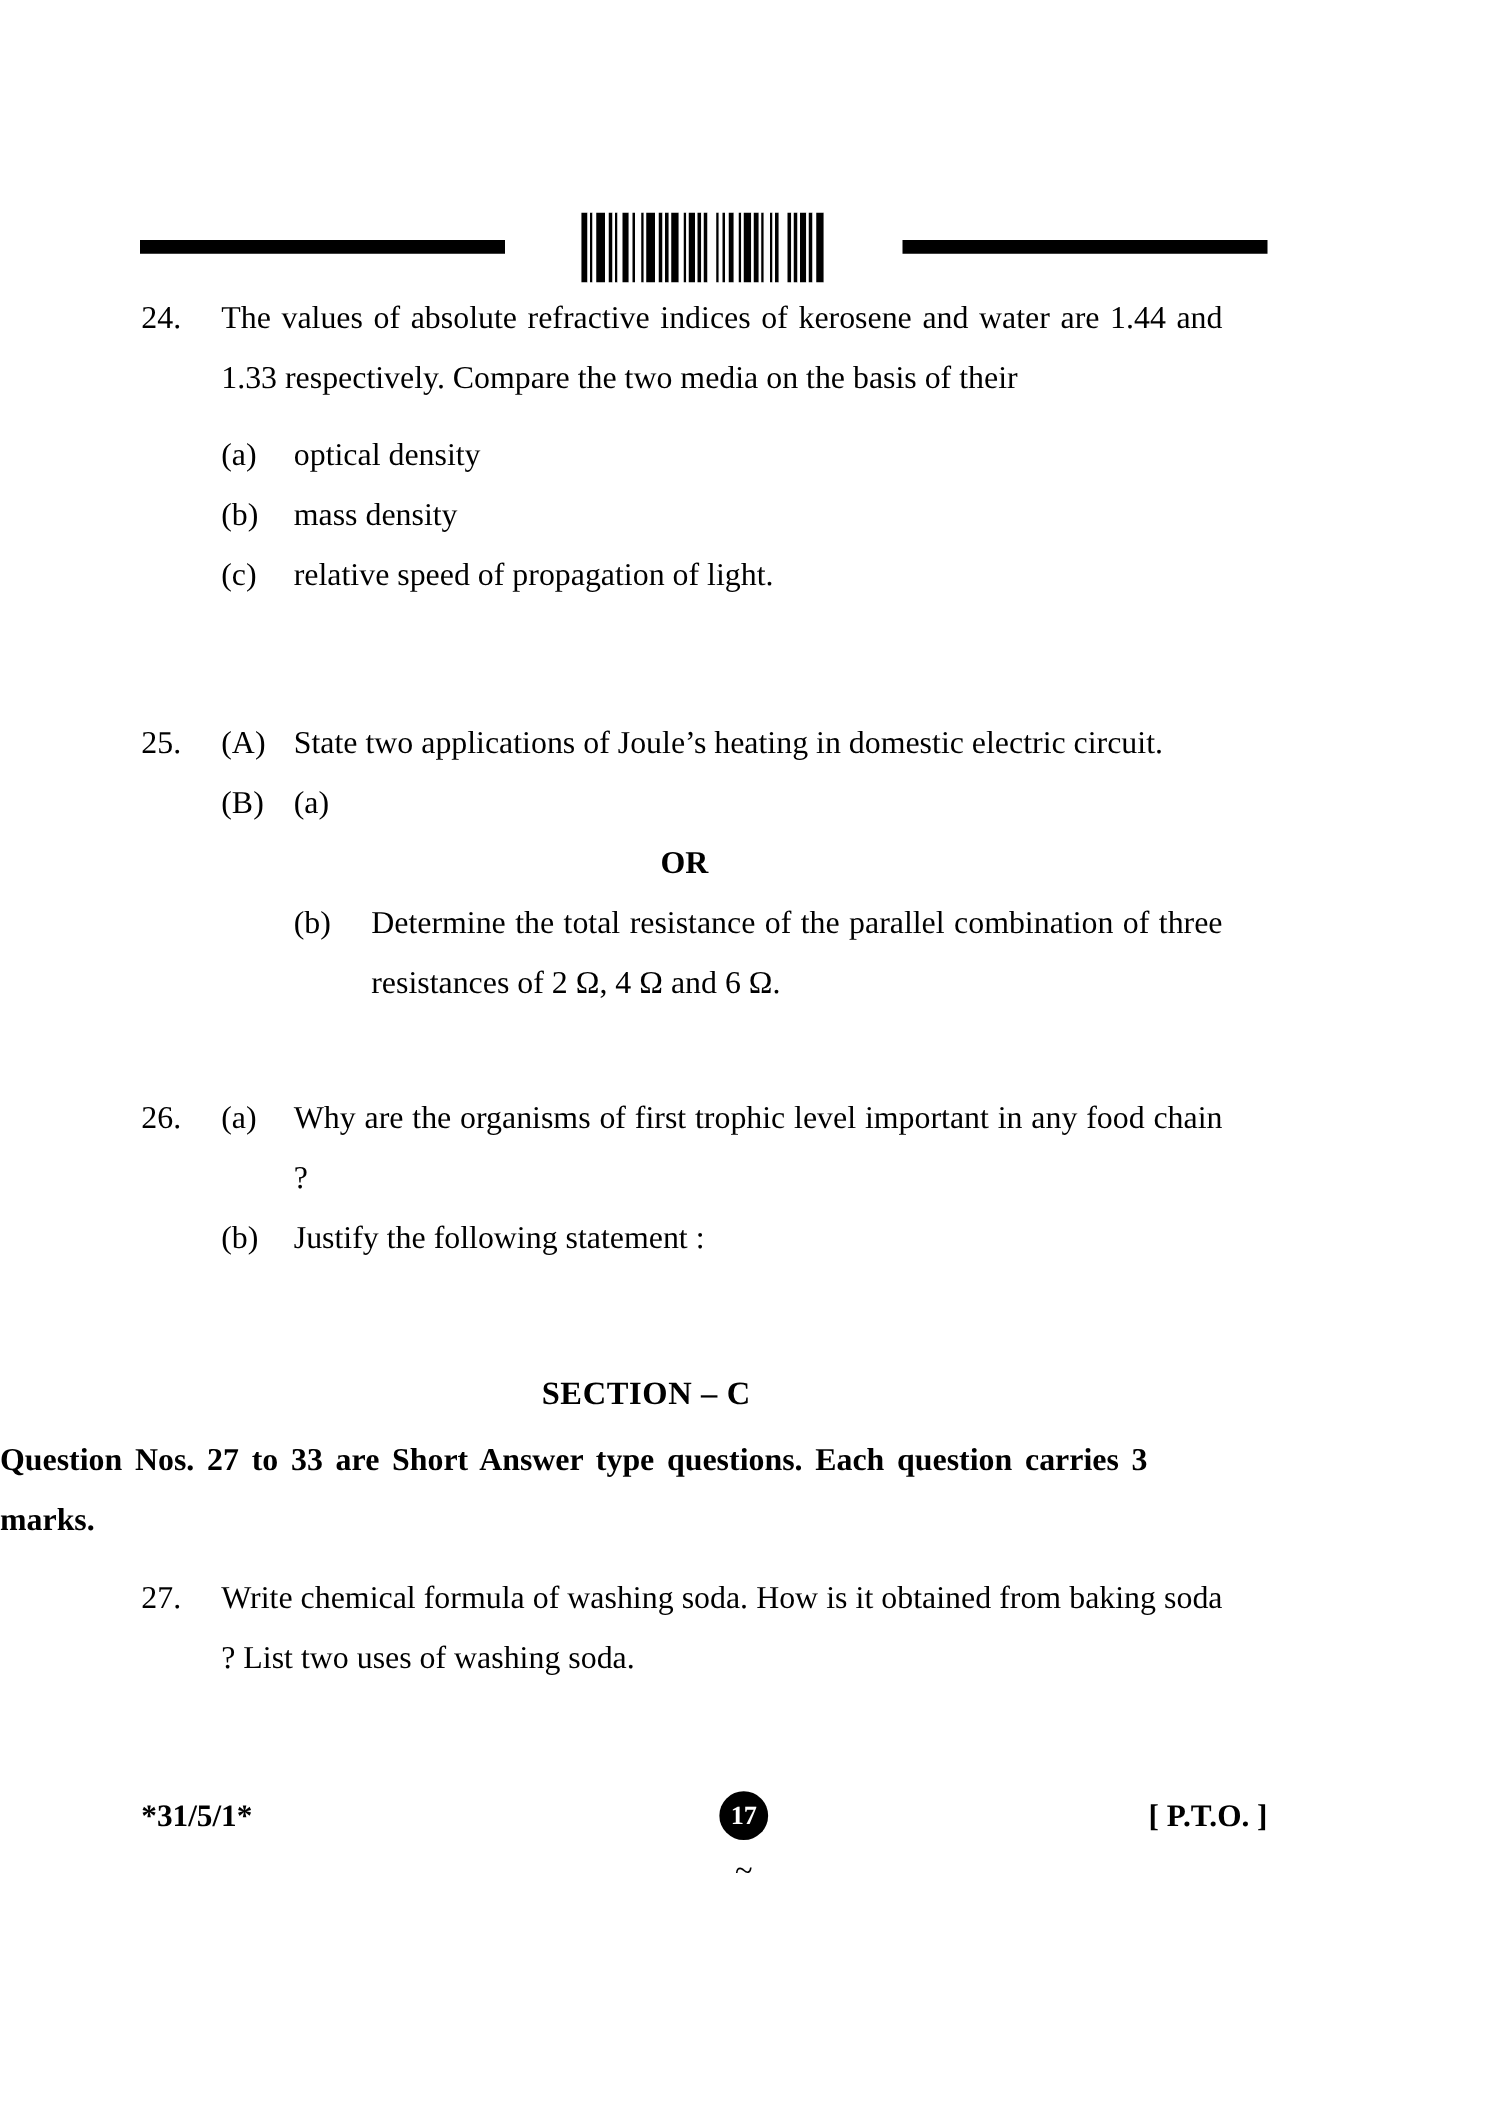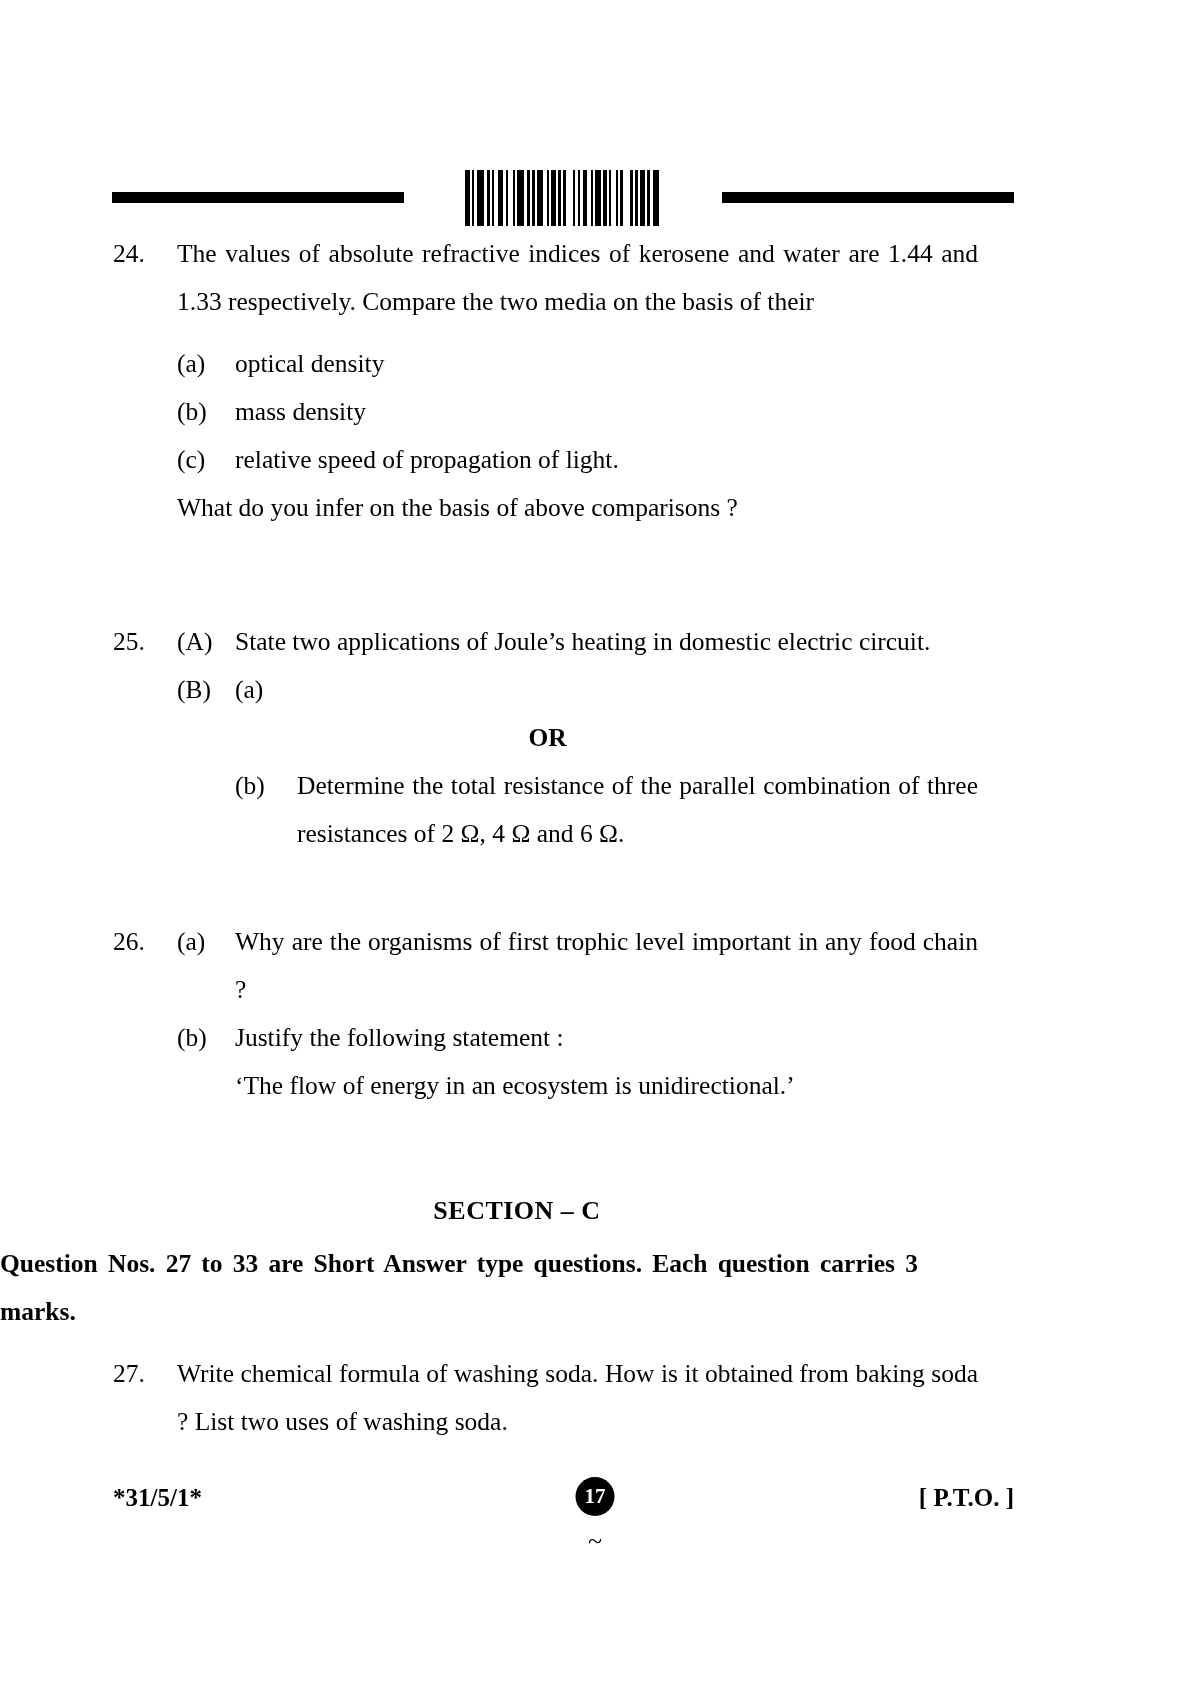--- a/index.html
+++ b/index.html
@@ -135,21 +135,20 @@
   .gap-lg { height: 60px; }
   .gap-xl { height: 86px; }
 
   
   .footer {
     position: absolute;
     left: 0;
     top: 1440px;
     width: 1190px;
     height: 120px;
-    margin-top: 44px;
   }
   .footer-code {
     position: absolute;
     left: 113px;
     top: 0px;
     font-weight: bold;
     font-size: 25px;
   }
   .footer-pto {
     position: absolute;
@@ -276,21 +275,20 @@
       <div class="qlabel">(b)</div>
       <div class="qtext">mass density</div>
     </div>
 
     <div class="qrow">
       <div class="qnum"></div>
       <div class="qlabel">(c)</div>
       <div class="qtext">relative speed of propagation of light.</div>
     </div>
 
-    <div class="indent-body">What do you infer on the basis of above comparisons ?</div>
 
     <div class="gap-xl"></div>
 
     <div class="qrow">
       <div class="qnum">25.</div>
       <div class="qlabel">(A)</div>
       <div class="qtext">State two applications of Joule’s heating in domestic electric circuit.</div>
     </div>
 
     <div class="qrow">
@@ -315,21 +313,20 @@
       <div class="qlabel">(a)</div>
       <div class="qtext justify">Why are the organisms of first trophic level important in any food chain ?</div>
     </div>
 
     <div class="qrow">
       <div class="qnum"></div>
       <div class="qlabel">(b)</div>
       <div class="qtext">Justify the following statement :</div>
     </div>
 
-    <div class="indent-sub">‘The flow of energy in an ecosystem is unidirectional.’</div>
 
     <div class="gap-xl"></div>
 
     <div class="section-head">SECTION – C</div>
 
     <div class="gap-sm"></div>
 
     <div class="section-note">Question Nos. 27 to 33 are Short Answer type questions. Each question carries 3 marks.</div>
 
     <div class="gap-sm"></div>

